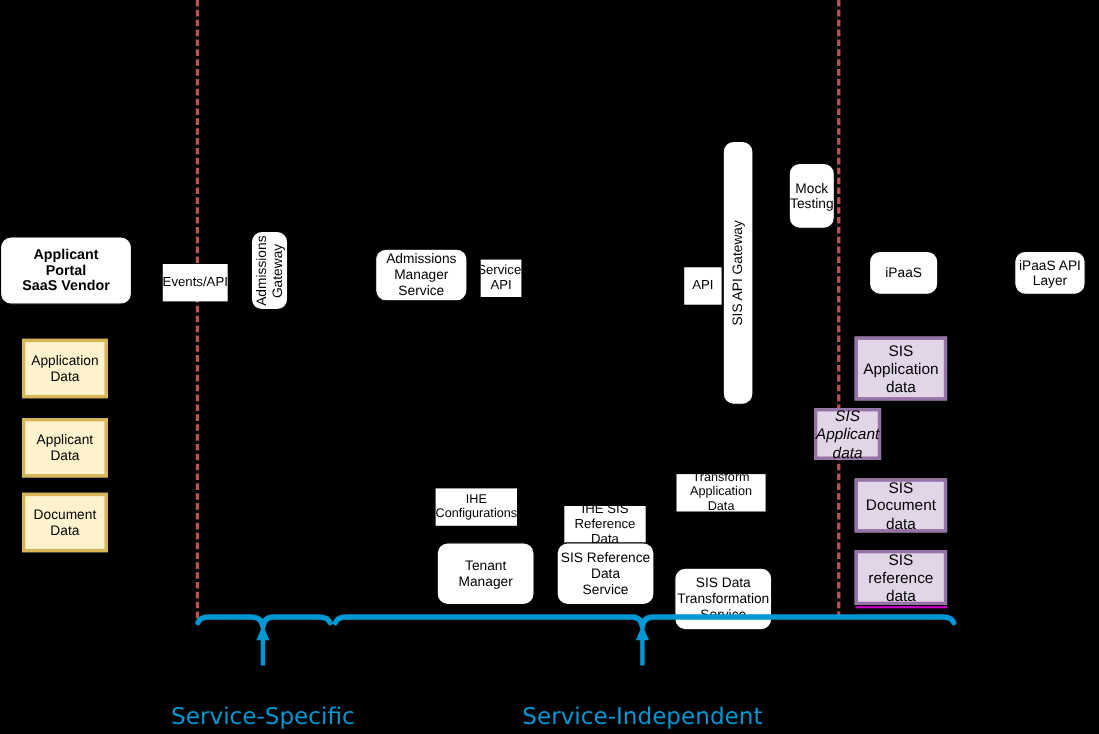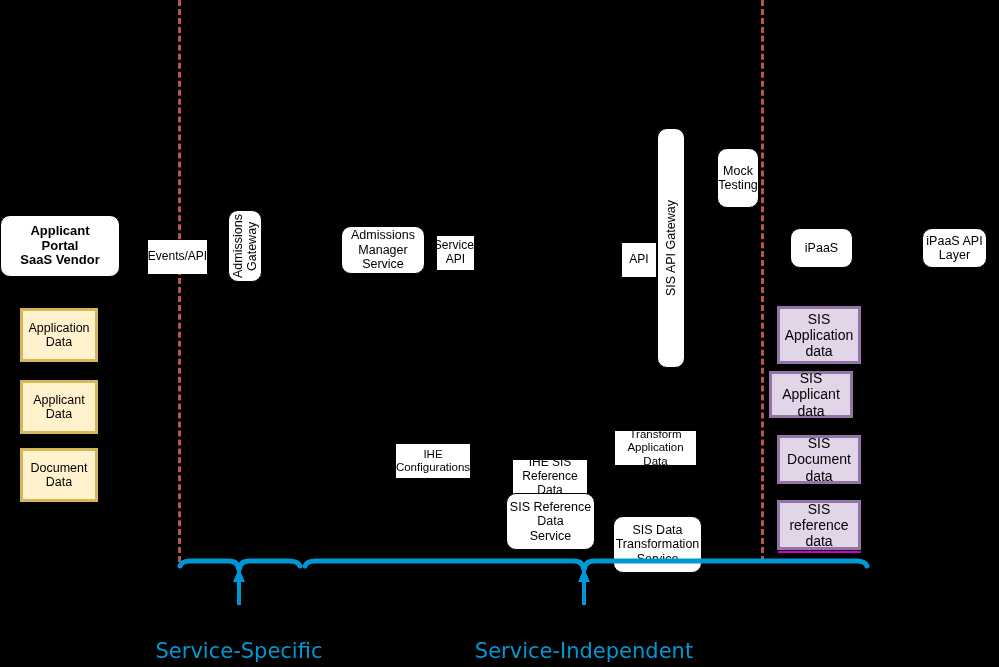--- a/index.html
+++ b/index.html
@@ -146,20 +146,23 @@
   </div>
   <div class="node chip" style="left:513px; top:460px; width:74px; height:27px; font-size:12px;">
     <span>IHE SIS
 Reference Data</span>
   </div>
   <div class="node chip" style="left:615px; top:431px; width:81px; height:29px; font-size:11.5px;">
     <span>Transform
 Application Data</span>
   </div>
 
+  <div class="node svc" style="left:397px; top:493px; width:89px; height:57px;">
+    <span>Tenant Manager</span>
+  </div>
   <div class="node svc" style="left:506px; top:493px; width:89px; height:57px;">
     <span>SIS Reference
 Data
 Service</span>
   </div>
   <div class="node svc" style="left:613px; top:493px; width:89px; height:57px;margin-top:23px;">
     <span>SIS Data
 Transformation
 Service</span>
   </div>
@@ -170,21 +173,21 @@
   <div class="node svc" style="left:922px; top:228px; width:65px; height:40px;">
     <span>iPaaS API
 Layer</span>
   </div>
 
   <div class="node pbox" style="left:777px; top:306px; width:84px; height:58px;">
     <span>SIS
 Application
 data</span>
   </div>
-  <div class="node pbox" style="left:769px; top:371px; width:84px; height:47px;">
+  <div class="node pbox" style="left:740px; top:371px; width:61px; height:47px;font-style:italic;">
     <span>SIS Applicant
 data</span>
   </div>
   <div class="node pbox" style="left:777px; top:435px; width:84px; height:49px;">
     <span>SIS Document
 data</span>
   </div>
   <div class="node pbox" style="left:777px; top:500px; width:84px; height:50px;">
     <span>SIS reference
 data</span>

